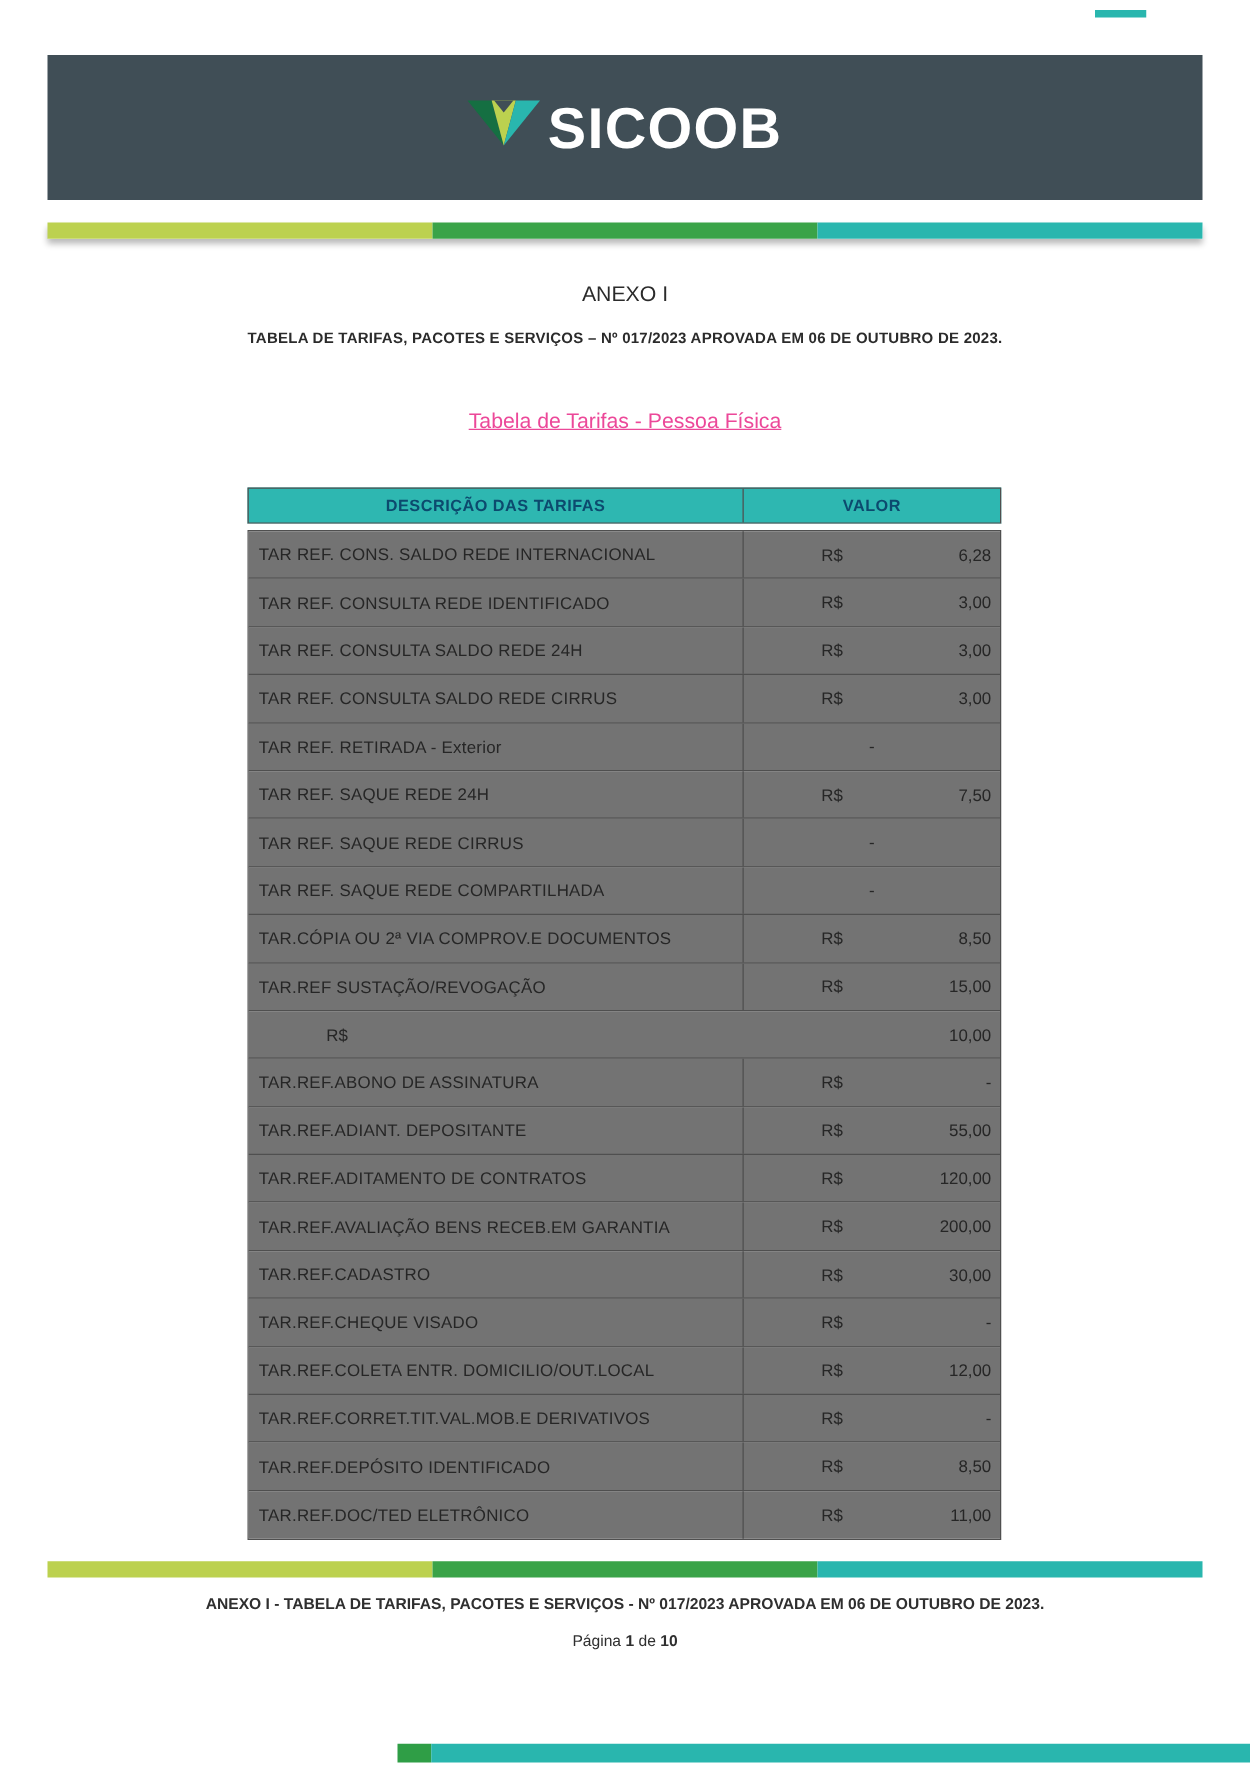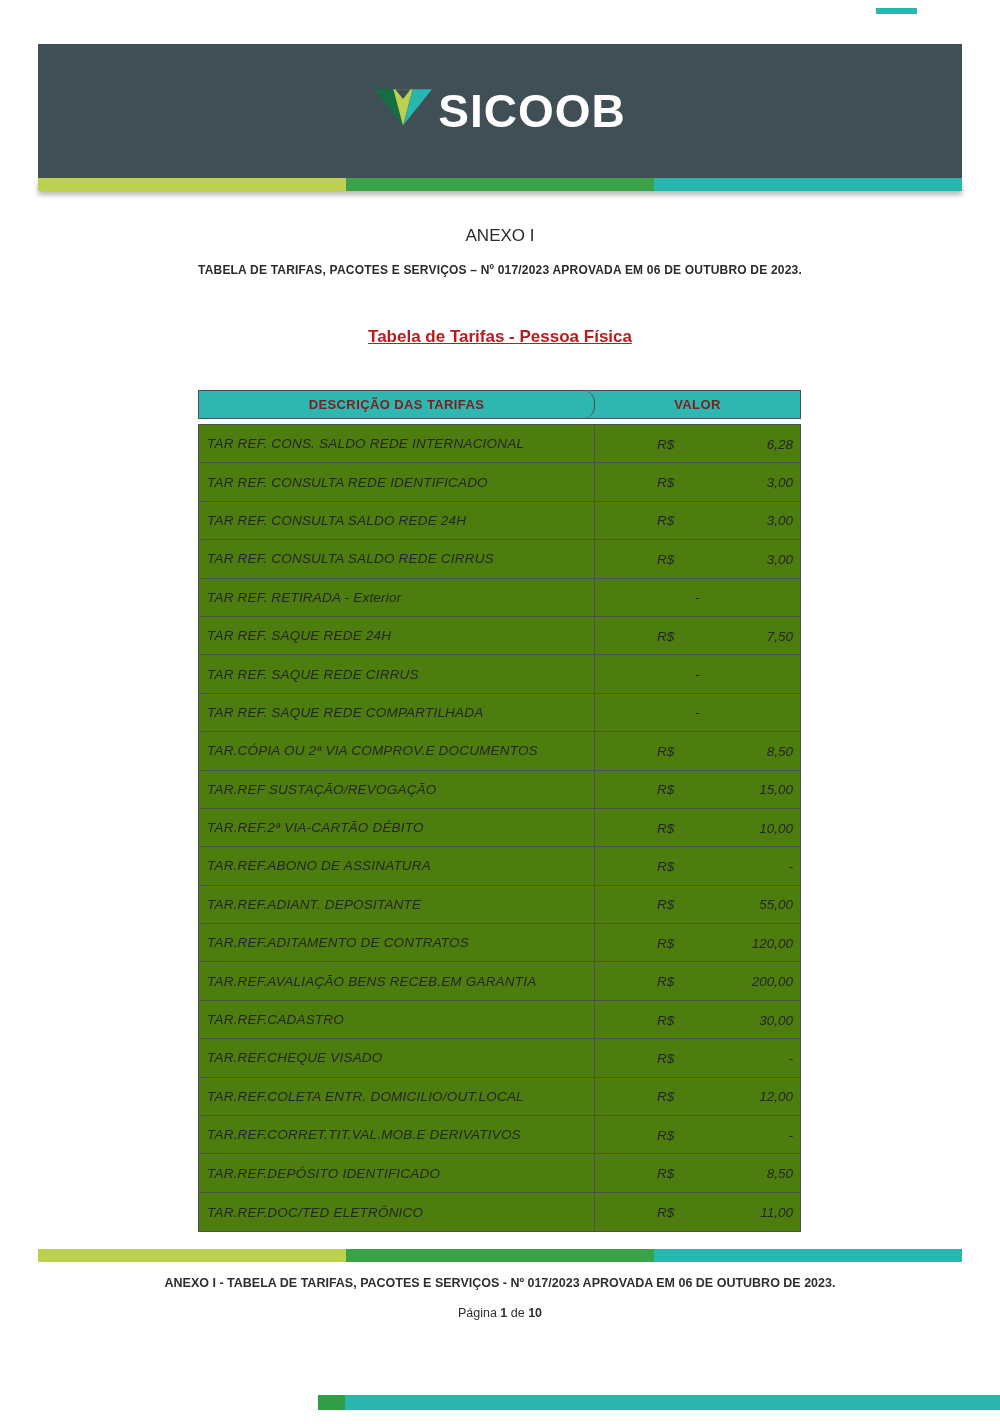--- a/index.html
+++ b/index.html
@@ -13,21 +13,21 @@
     overflow: hidden;
   }
   
   .top-dash {
     position: absolute; left: 876px; top: 8px;
     width: 41px; height: 6px; background: #29b6ae;
   }
   
   .header-band {
     position: absolute; left: 38px; top: 44px;
-    width: 924px; height: 134px;
+    width: 924px; height: 116px;
     background: #404e56;
     display: flex; align-items: center; justify-content: center;
   }
   .logo { display: flex; align-items: center; }
   .logo-icon { width: 58px; height: 42px; margin-right: 6px; margin-top: -6px; }
   .logo-text {
     color: #ffffff; font-weight: bold; font-size: 46px;
     letter-spacing: 1px;
   }
   
@@ -37,37 +37,37 @@
   }
   .stripe-header { top: 178px; box-shadow: 0 4px 5px rgba(0,0,0,0.28); }
   .stripe-footer { top: 1249px; }
   .seg-lime  { width: 33.3%; height: 100%; background: #bcd14f; }
   .seg-green { width: 33.4%; height: 100%; background: #3aa348; }
   .seg-teal  { width: 33.3%; height: 100%; background: #29b6ae; }
   
   .centered-text { position: absolute; left: 0; width: 100%; text-align: center; color: #2b2b2b; }
   .anexo-title { top: 226px; font-size: 17px; font-weight: normal; }
   .doc-subtitle { top: 263px; font-size: 12px; font-weight: bold; letter-spacing: 0.2px; }
-  .table-title { top: 327px; font-size: 17px; font-weight: bold; text-decoration: underline; color: #b91c1c; }
+  .table-title { top: 327px; font-size: 17px; font-weight: normal; text-decoration: underline; color: #ec4899; }
   
   .ttable { position: absolute; left: 198px; top: 390px; width: 603px; }
   .thead {
     display: flex; height: 29px;
     background: #2eb7b1;
     border: 1px solid #4f4f4f;
   }
   .thead .hc {
     display: flex; align-items: center; justify-content: center;
-    color: #7f1d1d; font-weight: bold; font-size: 13px; letter-spacing: 0.4px; border-radius: 11px;
+    color: #0c4a6e; font-weight: bold; font-size: 13px; letter-spacing: 0.4px;
   }
   .thead .hc1 { width: 396px; border-right: 1px solid #4f4f4f; }
   .thead .hc2 { flex: 1; }
   .tgap { height: 5px; background: #ffffff; }
   .tbody { border: 1px solid #4f4f4f; }
-  .trow { display: flex; height: 38.4px; border-bottom: 1px solid #4f4f4f; background: #4d7c0f; font-style: italic; }
+  .trow { display: flex; height: 38.4px; border-bottom: 1px solid #4f4f4f; background: #737373; }
   .trow:last-child { border-bottom: none; }
   .cell { display: flex; align-items: center; font-size: 13.5px; color: #262626; }
   .c1 { width: 396px; border-right: 1px solid #4f4f4f; padding-left: 8px; letter-spacing: 0.2px; }
   .c2 { flex: 1; position: relative; }
   .c2 .cur { position: absolute; left: 62px; top: 50%; transform: translateY(-50%); }
   .c2 .val { position: absolute; right: 7px; top: 50%; transform: translateY(-50%); }
   .c2.center .val { left: 0; right: 0; text-align: center; }
   
   .footer-line { top: 1276px; font-size: 12.5px; font-weight: bold; color: #2f2f2f; }
   .page-number { top: 1306px; font-size: 12.5px; color: #2f2f2f; }
@@ -187,21 +187,20 @@
 
   <div class="trow">
     <div class="cell c1">TAR.REF SUSTAÇÃO/REVOGAÇÃO</div>
     <div class="cell c2">
       <span class="cur">R$</span>
       <span class="val">15,00</span>
     </div>
   </div>
 
   <div class="trow">
-    <div class="cell c1">TAR.REF.2ª VIA-CARTÃO DÉBITO</div>
     <div class="cell c2">
       <span class="cur">R$</span>
       <span class="val">10,00</span>
     </div>
   </div>
 
   <div class="trow">
     <div class="cell c1">TAR.REF.ABONO DE ASSINATURA</div>
     <div class="cell c2">
       <span class="cur">R$</span>

